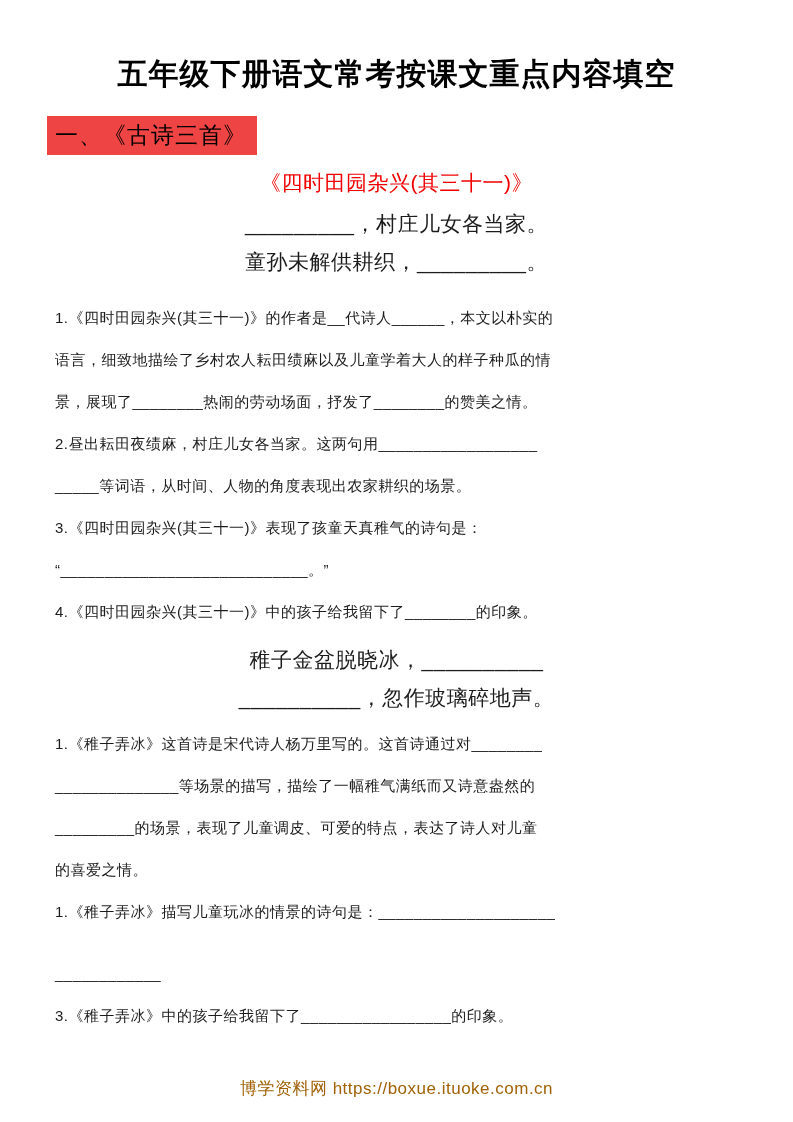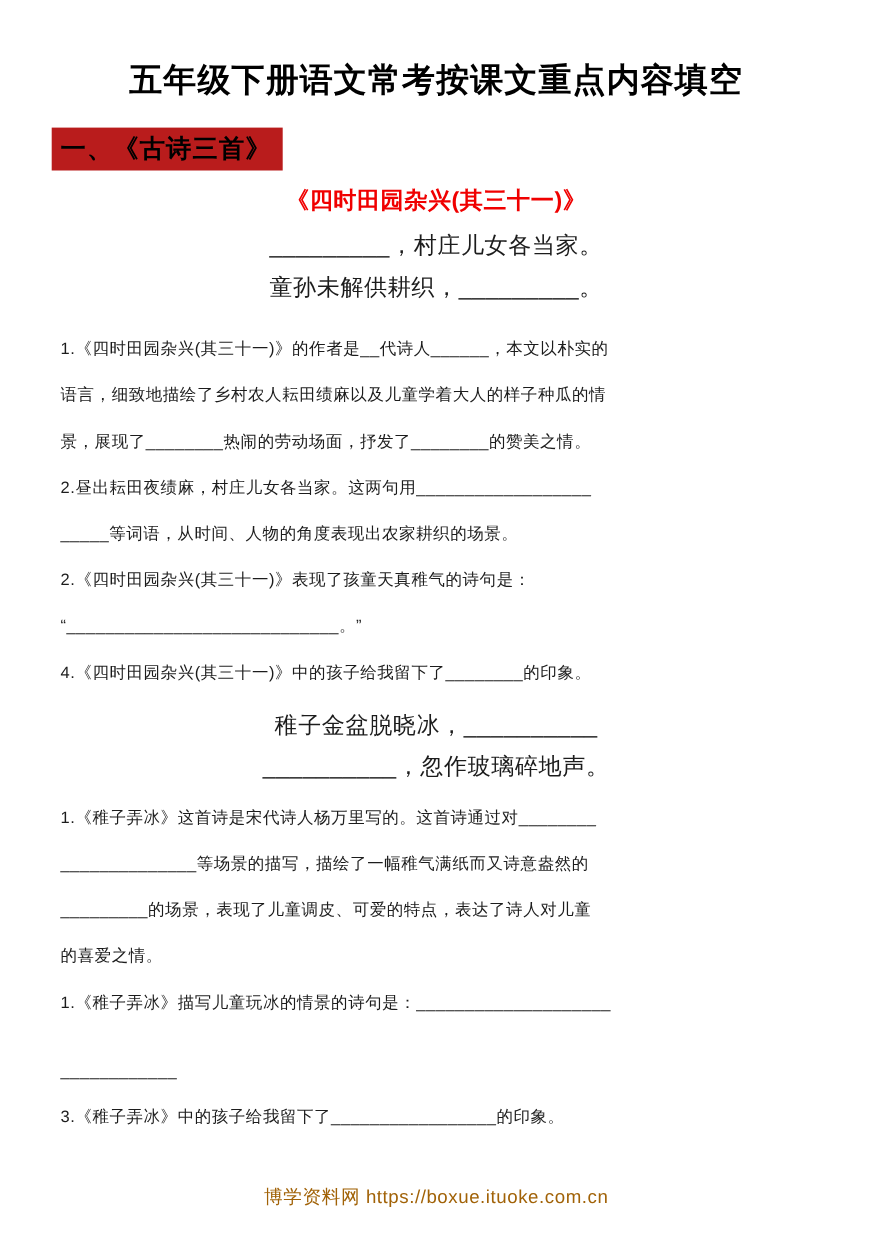--- a/index.html
+++ b/index.html
@@ -19,33 +19,33 @@
     font-size:30px;
     font-weight:bold;
     line-height:40px;
     letter-spacing:1px;
     color:#000000;
     font-family:Liberation Mono, monospace;
   }
   .section-row { margin:20px 0 0 47px; }
   .hl {
     display:inline-block;
-    background:#b91c1c;
+    background:#ef4444;
     color:#000000;
     font-size:23px;
-    font-weight:bold;
+    font-weight:normal;
     padding:4px 10px 4px 8px;
     letter-spacing:1px;
   }
   .red-heading {
     margin-top:16px;
     text-align:center;
     color:#f00000;
     font-size:21px;
-    font-weight:bold;
+    font-weight:normal;
     line-height:24px;
     letter-spacing:0.5px;
   }
   .poem { margin-top:10px; }
   .pline {
     text-align:center;
     font-size:21px;
     line-height:38px;
     letter-spacing:0.5px;
   }
@@ -87,21 +87,21 @@
     <div class="pline">_________，村庄儿女各当家。</div>
     <div class="pline">童孙未解供耕织，_________。</div>
   </div>
 
   <div class="qblock">
     <div class="qline">1.《四时田园杂兴(其三十一)》的作者是__代诗人______，本文以朴实的</div>
     <div class="qline">语言，细致地描绘了乡村农人耘田绩麻以及儿童学着大人的样子种瓜的情</div>
     <div class="qline">景，展现了________热闹的劳动场面，抒发了________的赞美之情。</div>
     <div class="qline">2.昼出耘田夜绩麻，村庄儿女各当家。这两句用__________________</div>
     <div class="qline">_____等词语，从时间、人物的角度表现出农家耕织的场景。</div>
-    <div class="qline">2.《四时田园杂兴(其三十一)》表现了孩童天真稚气的诗句是：</div>
+    <div class="qline">3.《四时田园杂兴(其三十一)》表现了孩童天真稚气的诗句是：</div>
     <div class="qline">“____________________________。”</div>
     <div class="qline">4.《四时田园杂兴(其三十一)》中的孩子给我留下了________的印象。</div>
   </div>
 
 
   <div class="poem poem2">
     <div class="pline">稚子金盆脱晓冰，__________</div>
     <div class="pline">__________，忽作玻璃碎地声。</div>
   </div>
 

